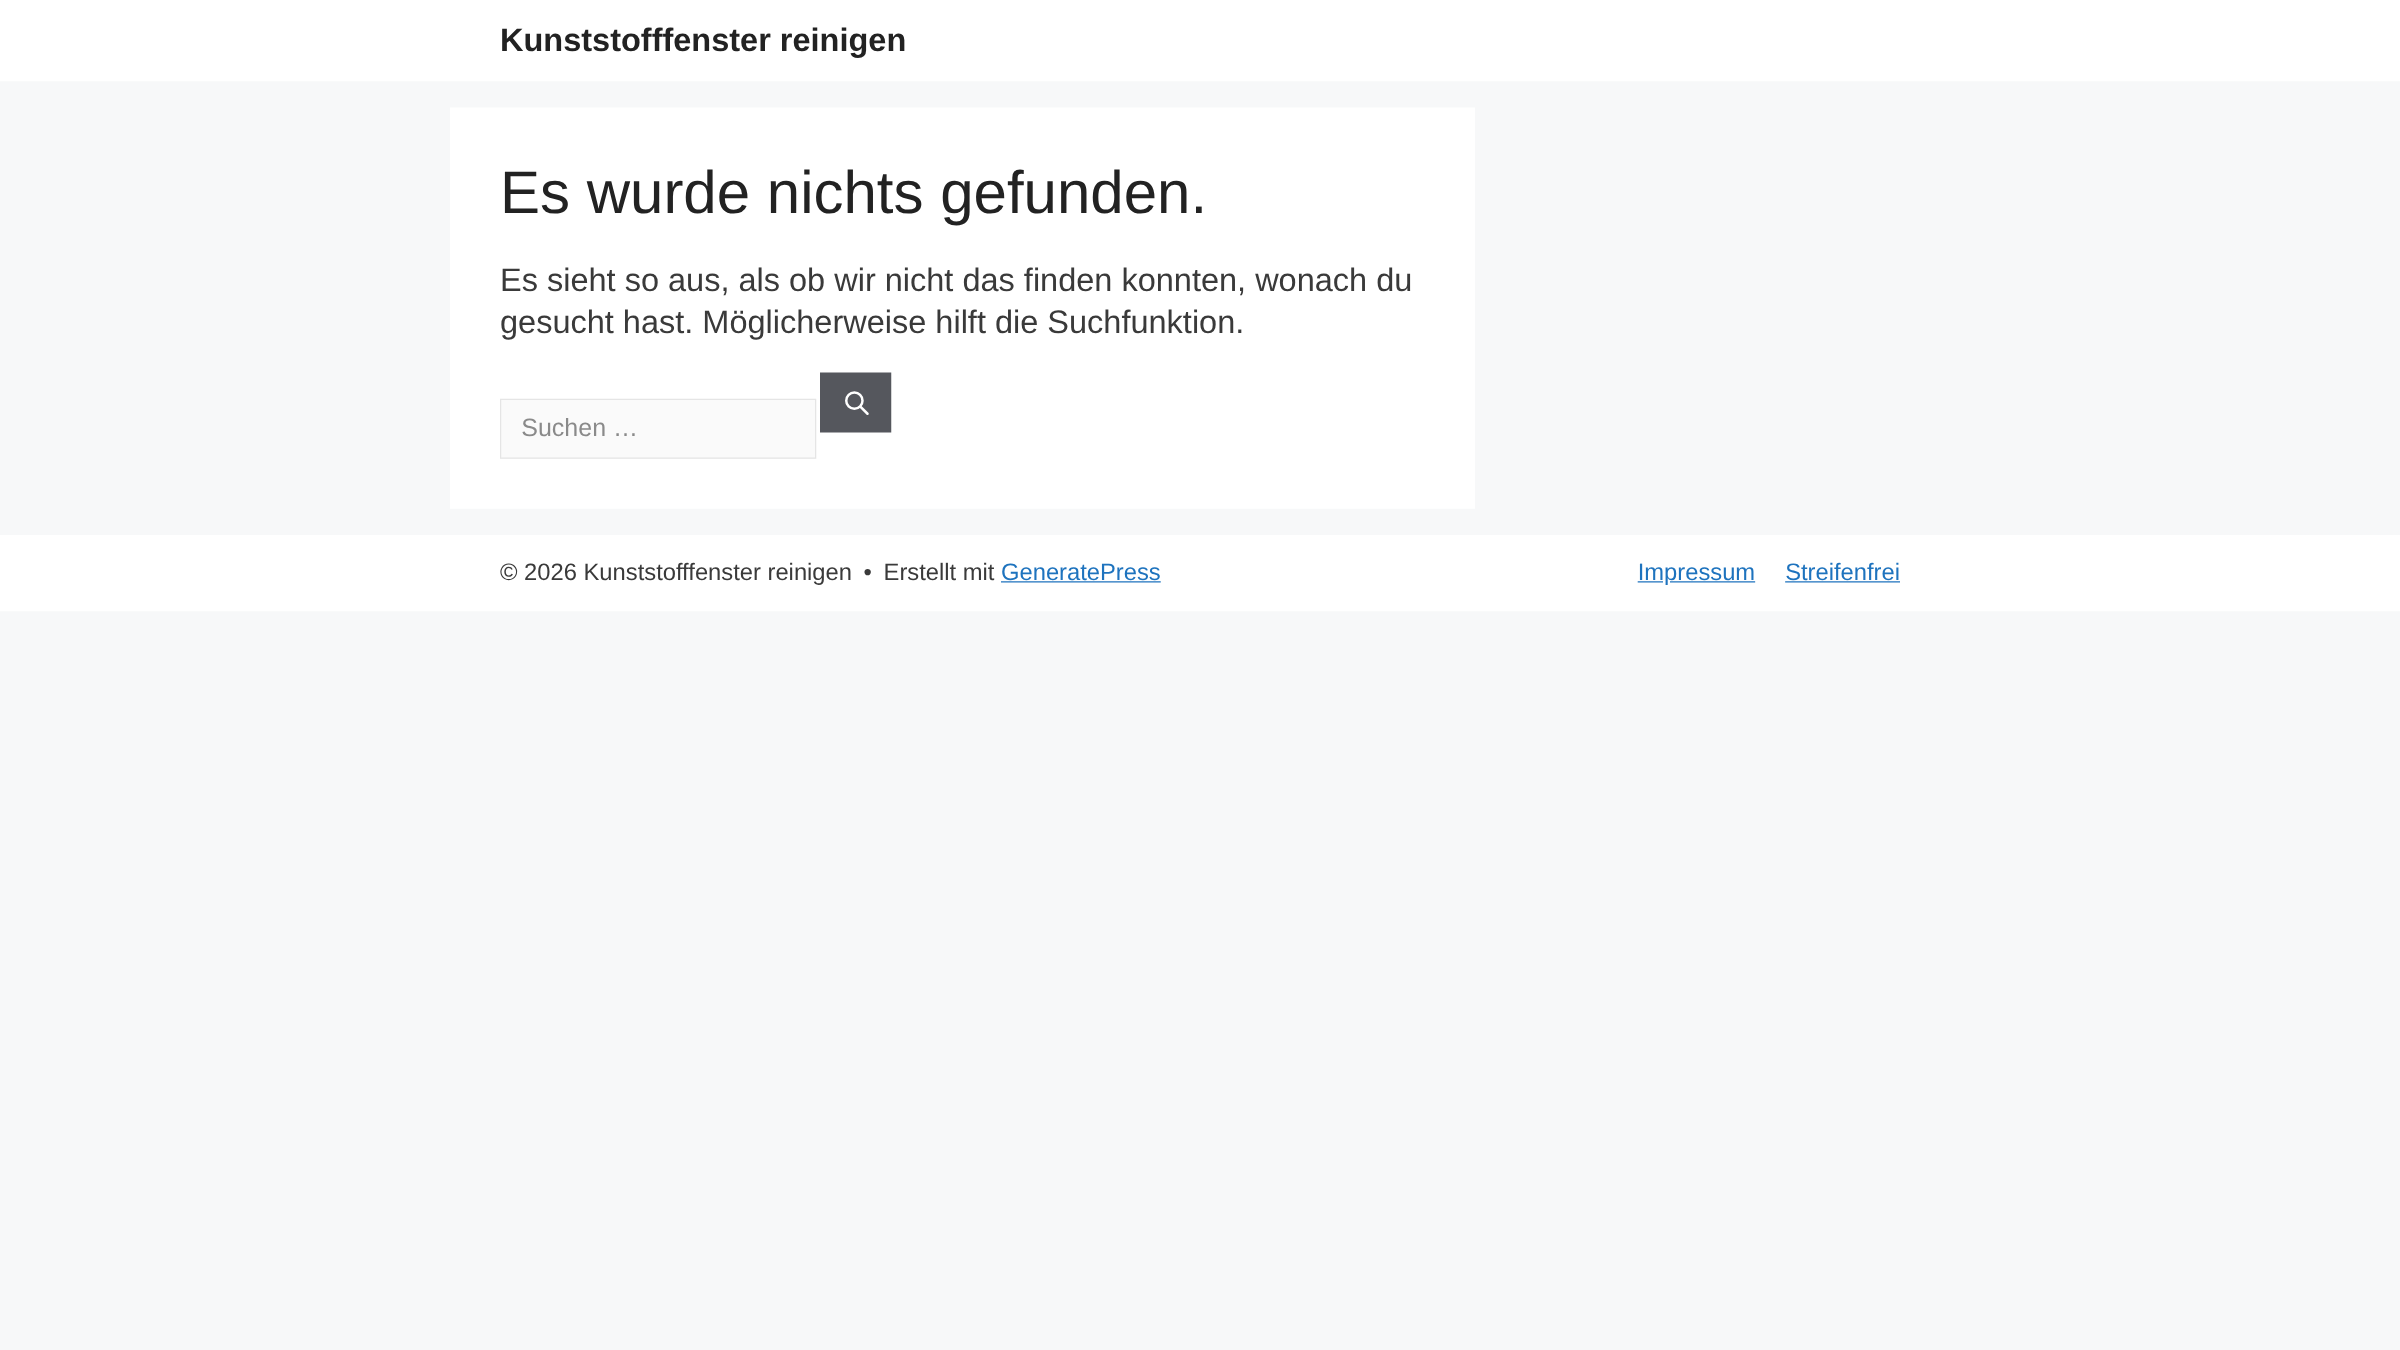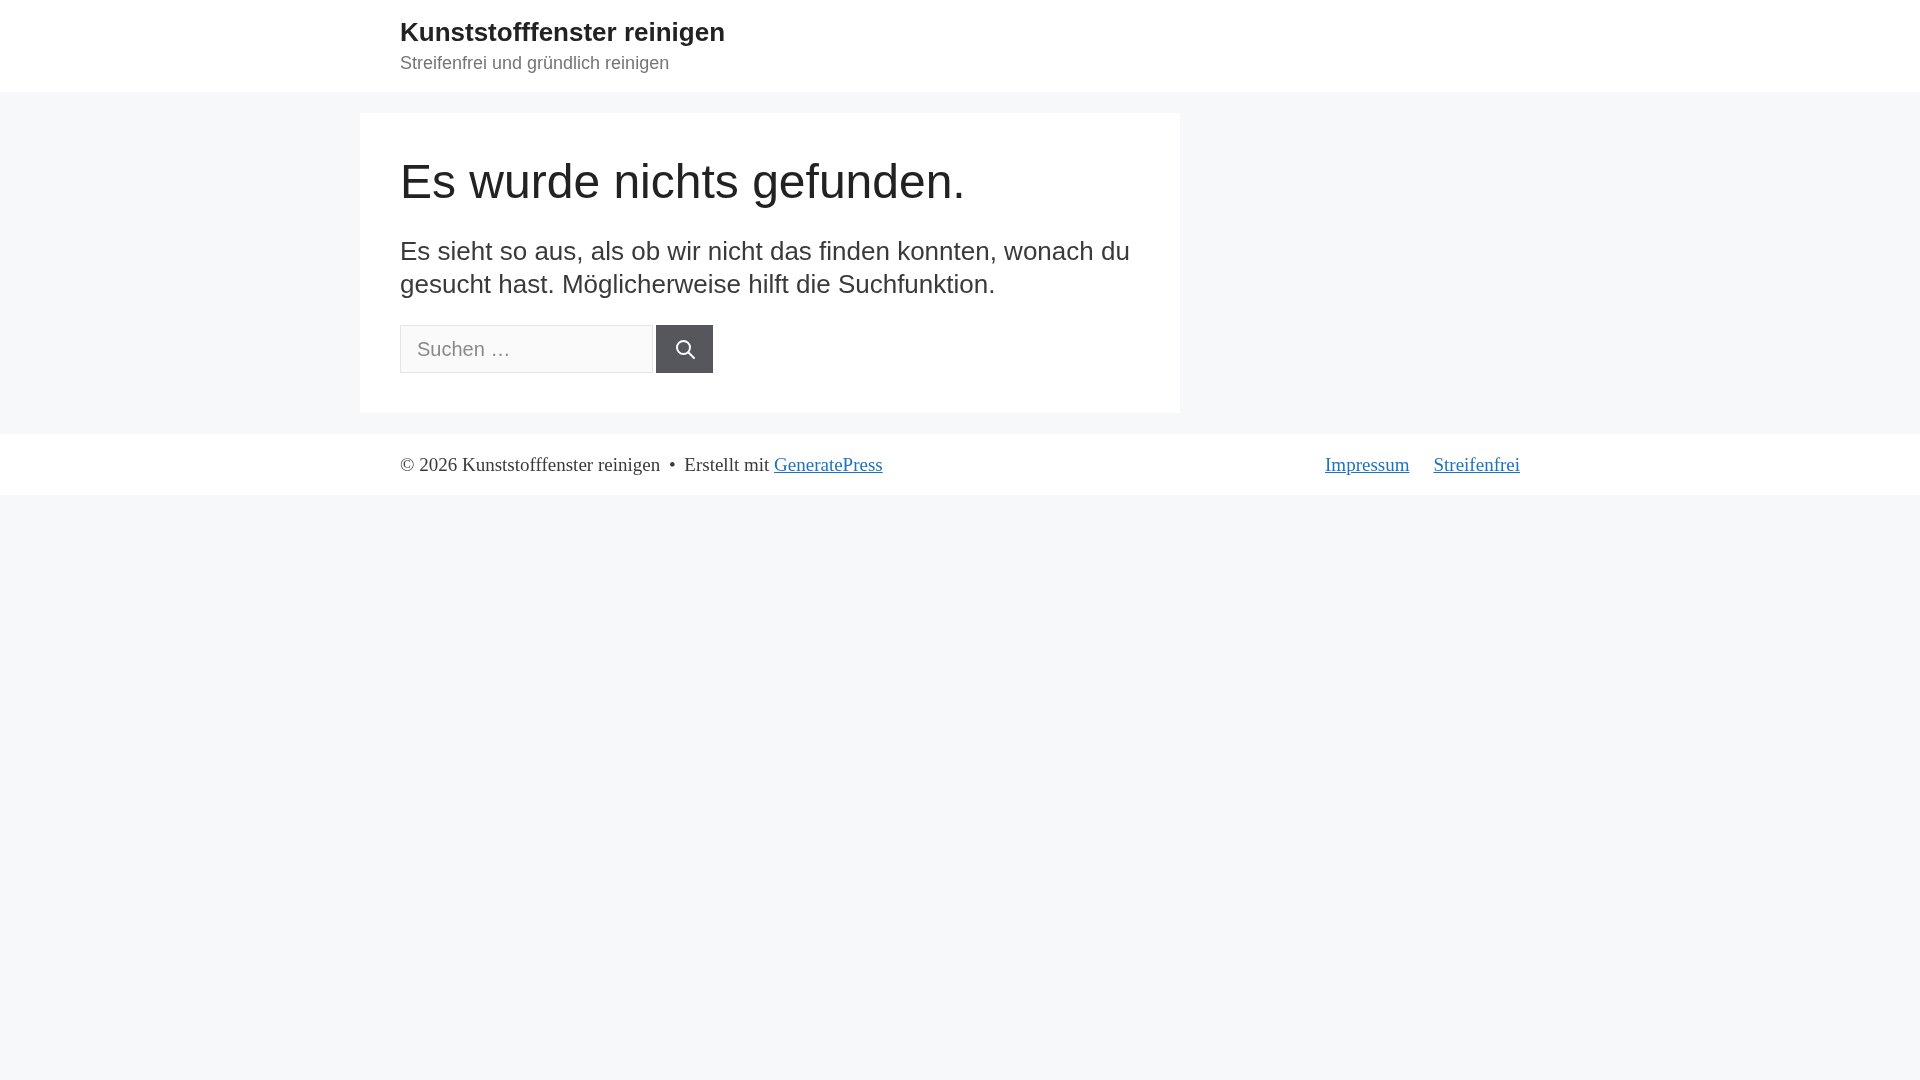--- a/index.html
+++ b/index.html
@@ -73,20 +73,21 @@
   .search-input {
     width: 253px;
     height: 48px;
     background: #fafafa;
     border: 1px solid #e5e5e5;
     padding: 0 16px;
     font-size: 20px;
     font-family: "Liberation Sans", "DejaVu Sans", sans-serif;
     color: #1d4ed8;
     outline: none;
+    margin-top: 21px;
   }
   .search-input::placeholder {
     color: #8a8a8a;
     opacity: 1;
   }
   .search-button {
     width: 57px;
     height: 48px;
     margin-left: 3px;
     background: #55575d;
@@ -105,40 +106,38 @@
     background: #ffffff;
     padding: 20px 0;
     font-size: 19px;
     line-height: 21px;
     color: #3a3a3a;
   }
   .footer-row {
     display: flex;
     justify-content: space-between;
     align-items: center;
-    font-family: Liberation Serif, serif;
   }
   .footer-left { white-space: nowrap; }
   .footer-nav {
     display: flex;
     gap: 24px;
   }
   a.text-link {
     color: #1e73be;
     text-decoration: underline;
   }
   .sep { padding: 0 4px; }
 </style>
 </head>
 <body>
 
 <header class="site-header">
   <div class="inner">
     <a href="#" class="site-title">Kunststofffenster reinigen</a>
-    <div class="site-tagline">Streifenfrei und gründlich reinigen</div>
   </div>
 </header>
 
 <div class="site-content-wrap">
   <div class="site-content">
     <main class="card">
       <h1 class="page-heading">Es wurde nichts gefunden.</h1>
       <p class="page-message">Es sieht so aus, als ob wir nicht das finden konnten, wonach du gesucht hast. Möglicherweise hilft die Suchfunktion.</p>
       <form class="search-form">
         <input type="search" class="search-input" placeholder="Suchen …" style="">

